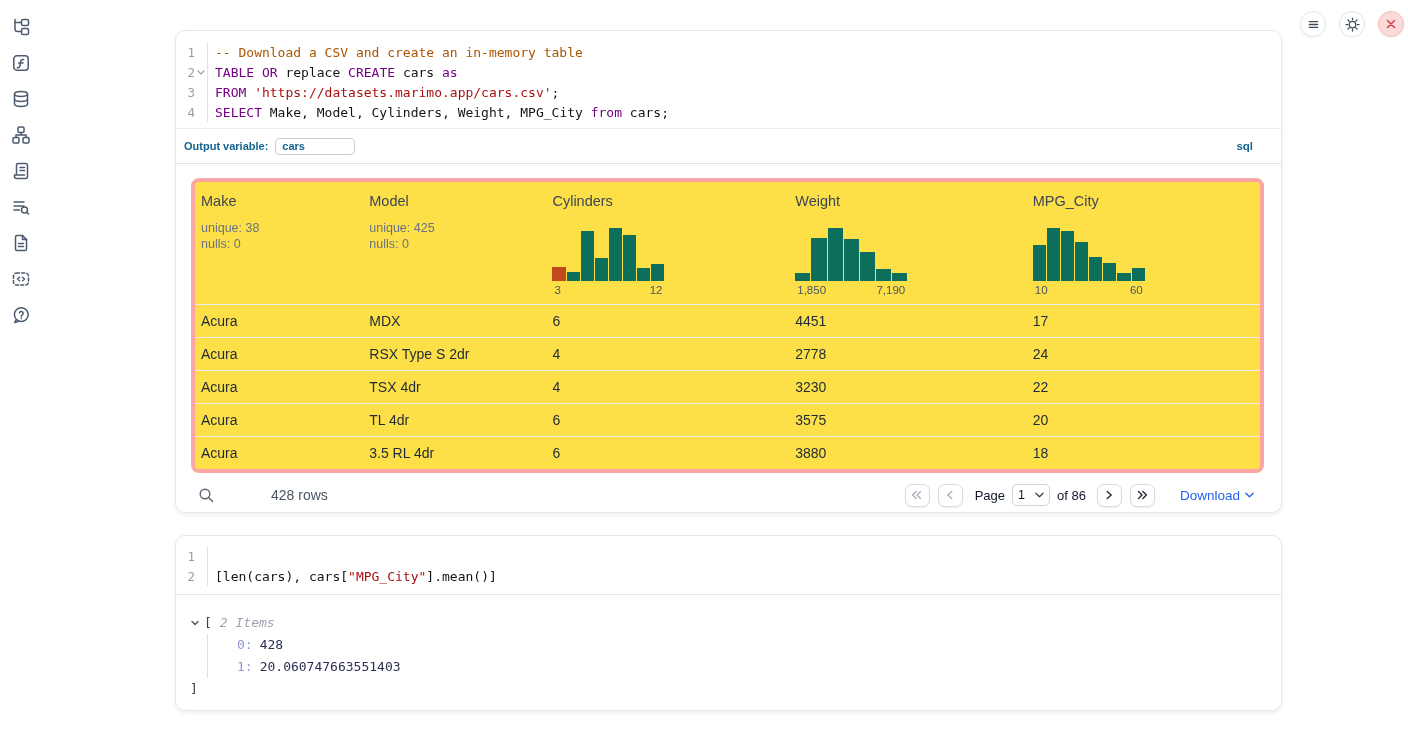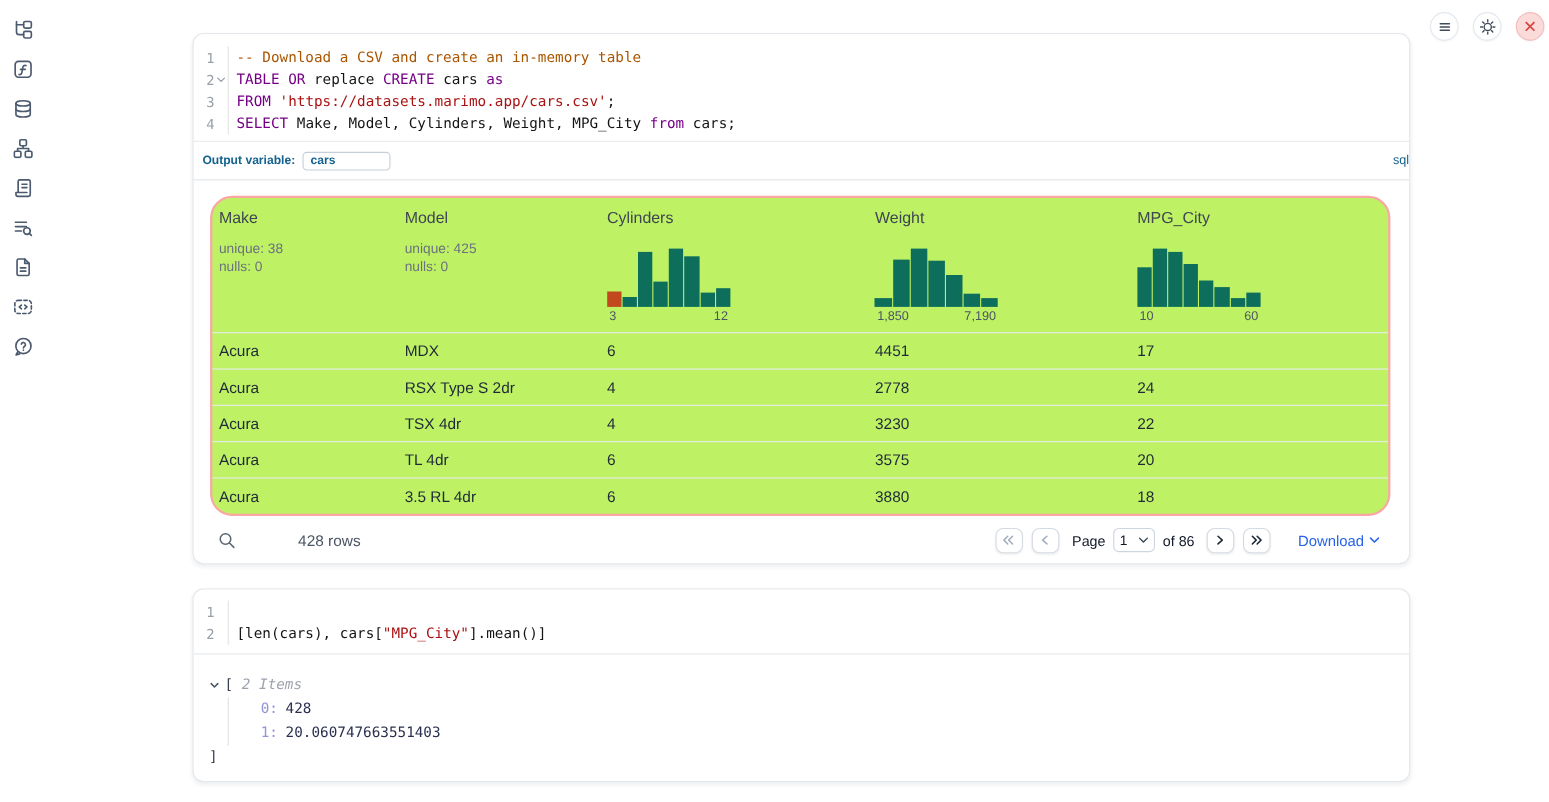--- a/index.html
+++ b/index.html
@@ -45,26 +45,26 @@
   .tk-s { color: #aa1111; }
   .tk-c { color: #aa5500; }
 
   
   .outvar { height: 36px; border-top: 1px solid #ececec; border-bottom: 1px solid #e0e4e9;
     display: flex; align-items: center; padding-left: 8px; }
   .outvar-label { font-size: 11px; font-weight: bold; color: #14638f; }
   .outvar-input { margin-left: 7px; width: 80px; height: 17px; border: 1px solid #c5cfd9;
     border-radius: 4px; font-size: 11px; font-weight: bold; color: #14638f;
     padding: 1px 6px; font-family: "Liberation Sans", sans-serif; outline: none; }
-  .lang-badge { margin-left: auto; font-size: 11.5px;
-    font-weight: normal; color: #14638f; }
+  .lang-badge { margin-left: auto; margin-right: 28px; font-size: 11.5px;
+    font-weight: bold; color: #14638f; }
 
   
   .sql-output { padding: 14px 17px 0 15px; }
-  .dtable { border: 2px solid #fca5a5; border-radius: 20px; overflow: hidden; background: #bef264; }
+  .dtable { border: 4px solid #fca5a5; border-radius: 8px; overflow: hidden; background: #fde047; }
   .grid5 { display: grid; grid-template-columns: 15.8% 17.2% 22.8% 22.3% 21.9%; }
   .thead { height: 122px; }
   .th { padding: 11px 8px 8px 6px; display: flex; flex-direction: column; cursor: pointer; }
   .th-title { font-size: 14.5px; color: #3f4653; }
   .th-meta { margin-top: 11px; font-size: 12.5px; color: #6b7280; line-height: 16px; }
   .hist { margin-top: auto; width: 112px; }
   .bars { display: flex; align-items: flex-end; gap: 1px; height: 53px; }
   .bar { flex: 1; background: #0e6e5c; }
   .bar.hl { background: #c2491d; }
   .hlabels { display: flex; justify-content: space-between; font-size: 11.5px;

